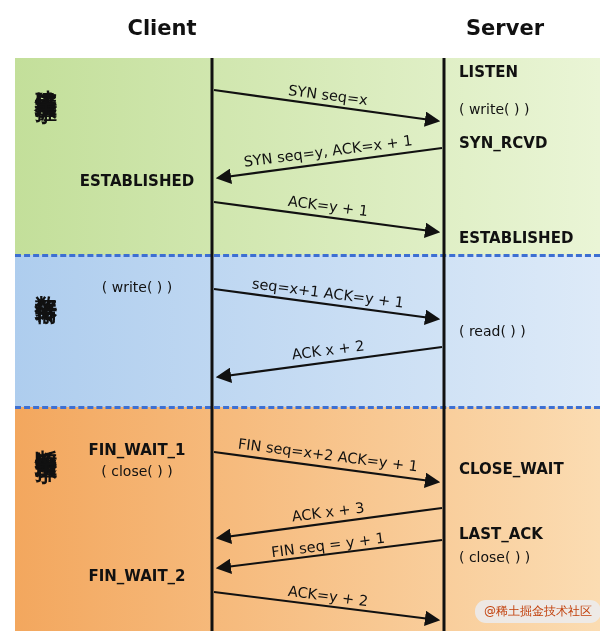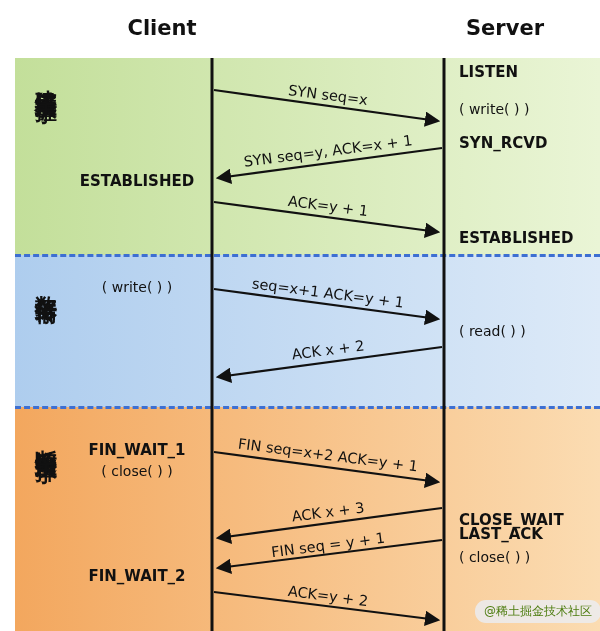--- a/index.html
+++ b/index.html
@@ -32,21 +32,21 @@
   .state, .call { position:absolute; transform:translateY(-50%); font-size:15px; white-space:nowrap; }
   .state { font-weight:bold; }
   .call  { font-size:14px; }
   .client-col { left:62px; width:136px; text-align:center; }
   .server-col { left:452px; text-align:left; }
 
   .msg { position:absolute; left:321px; font-size:14.5px; white-space:nowrap; transform:translate(-50%,-50%) rotate(var(--rot)); }
   .rot-r { --rot:7.3deg; }
   .rot-l { --rot:-7.3deg; }
 
-  .watermark { position:absolute; right:6px; bottom:8px; font-size:12px; color:#4d7c0f; background:rgba(235,236,240,0.85); padding:3px 9px; border-radius:11px; white-space:nowrap; }
+  .watermark { position:absolute; right:6px; bottom:8px; font-size:12px; color:#c2410c; background:rgba(235,236,240,0.85); padding:3px 9px; border-radius:11px; white-space:nowrap; }
 </style>
 </head>
 <body>
 
 <div class="canvas">
 
   <div class="band band-green"></div>
   <div class="band band-blue"></div>
   <div class="band band-orange"></div>
   <div class="dash dash1"></div>
@@ -85,21 +85,21 @@
   <div class="call  client-col" style="top:287px">( write( ) )</div>
   <div class="state client-col" style="top:450px">FIN_WAIT_1</div>
   <div class="call  client-col" style="top:471px">( close( ) )</div>
   <div class="state client-col" style="top:576px">FIN_WAIT_2</div>
 
   <div class="state server-col" style="top:72px">LISTEN</div>
   <div class="call  server-col" style="top:109px">( write( ) )</div>
   <div class="state server-col" style="top:143px">SYN_RCVD</div>
   <div class="state server-col" style="top:238px">ESTABLISHED</div>
   <div class="call  server-col" style="top:331px">( read( ) )</div>
-  <div class="state server-col" style="top:520px">CLOSE_WAIT</div>
+  <div class="state server-col" style="top:469px">CLOSE_WAIT</div>
   <div class="state server-col" style="top:534px">LAST_ACK</div>
   <div class="call  server-col" style="top:557px">( close( ) )</div>
 
   <div class="msg rot-r" style="top:95px">SYN seq=x</div>
   <div class="msg rot-l" style="top:151px">SYN seq=y, ACK=x + 1</div>
   <div class="msg rot-r" style="top:206px">ACK=y + 1</div>
   <div class="msg rot-r" style="top:293px">seq=x+1 ACK=y + 1</div>
   <div class="msg rot-l" style="top:350px">ACK x + 2</div>
   <div class="msg rot-r" style="top:455px">FIN seq=x+2 ACK=y + 1</div>
   <div class="msg rot-l" style="top:512px">ACK x + 3</div>

